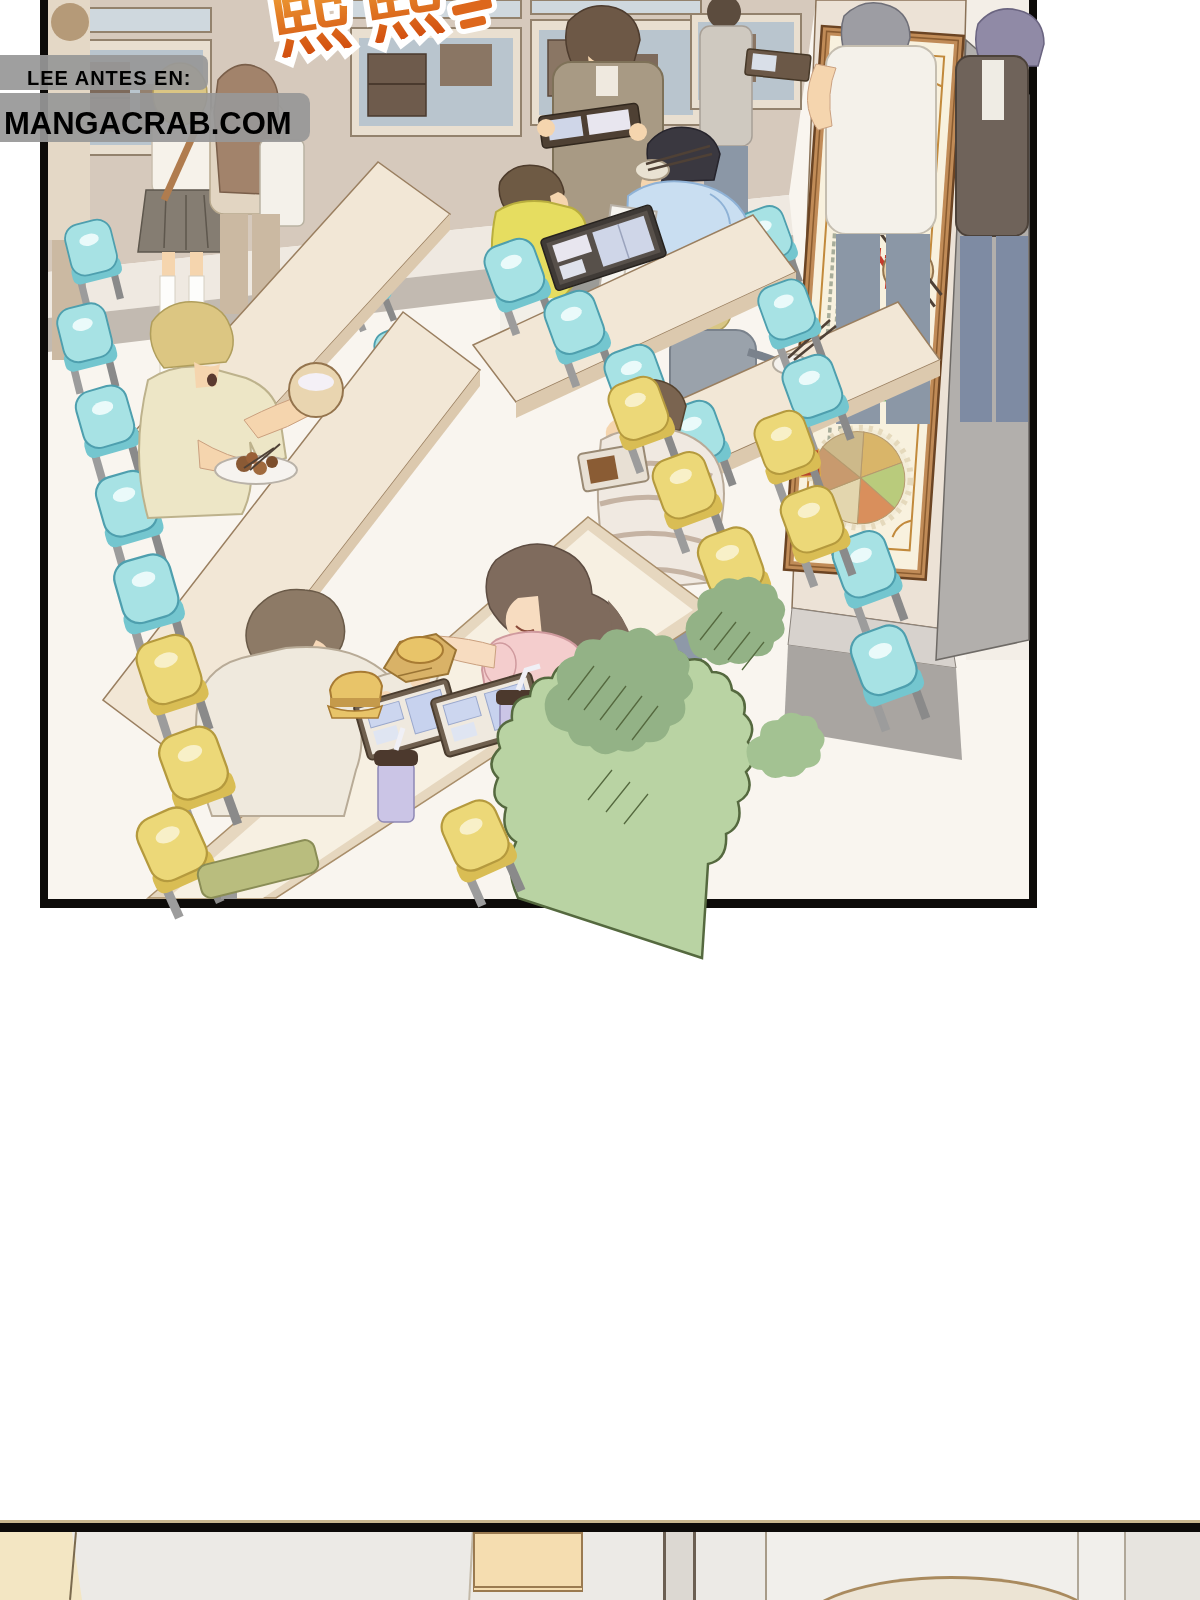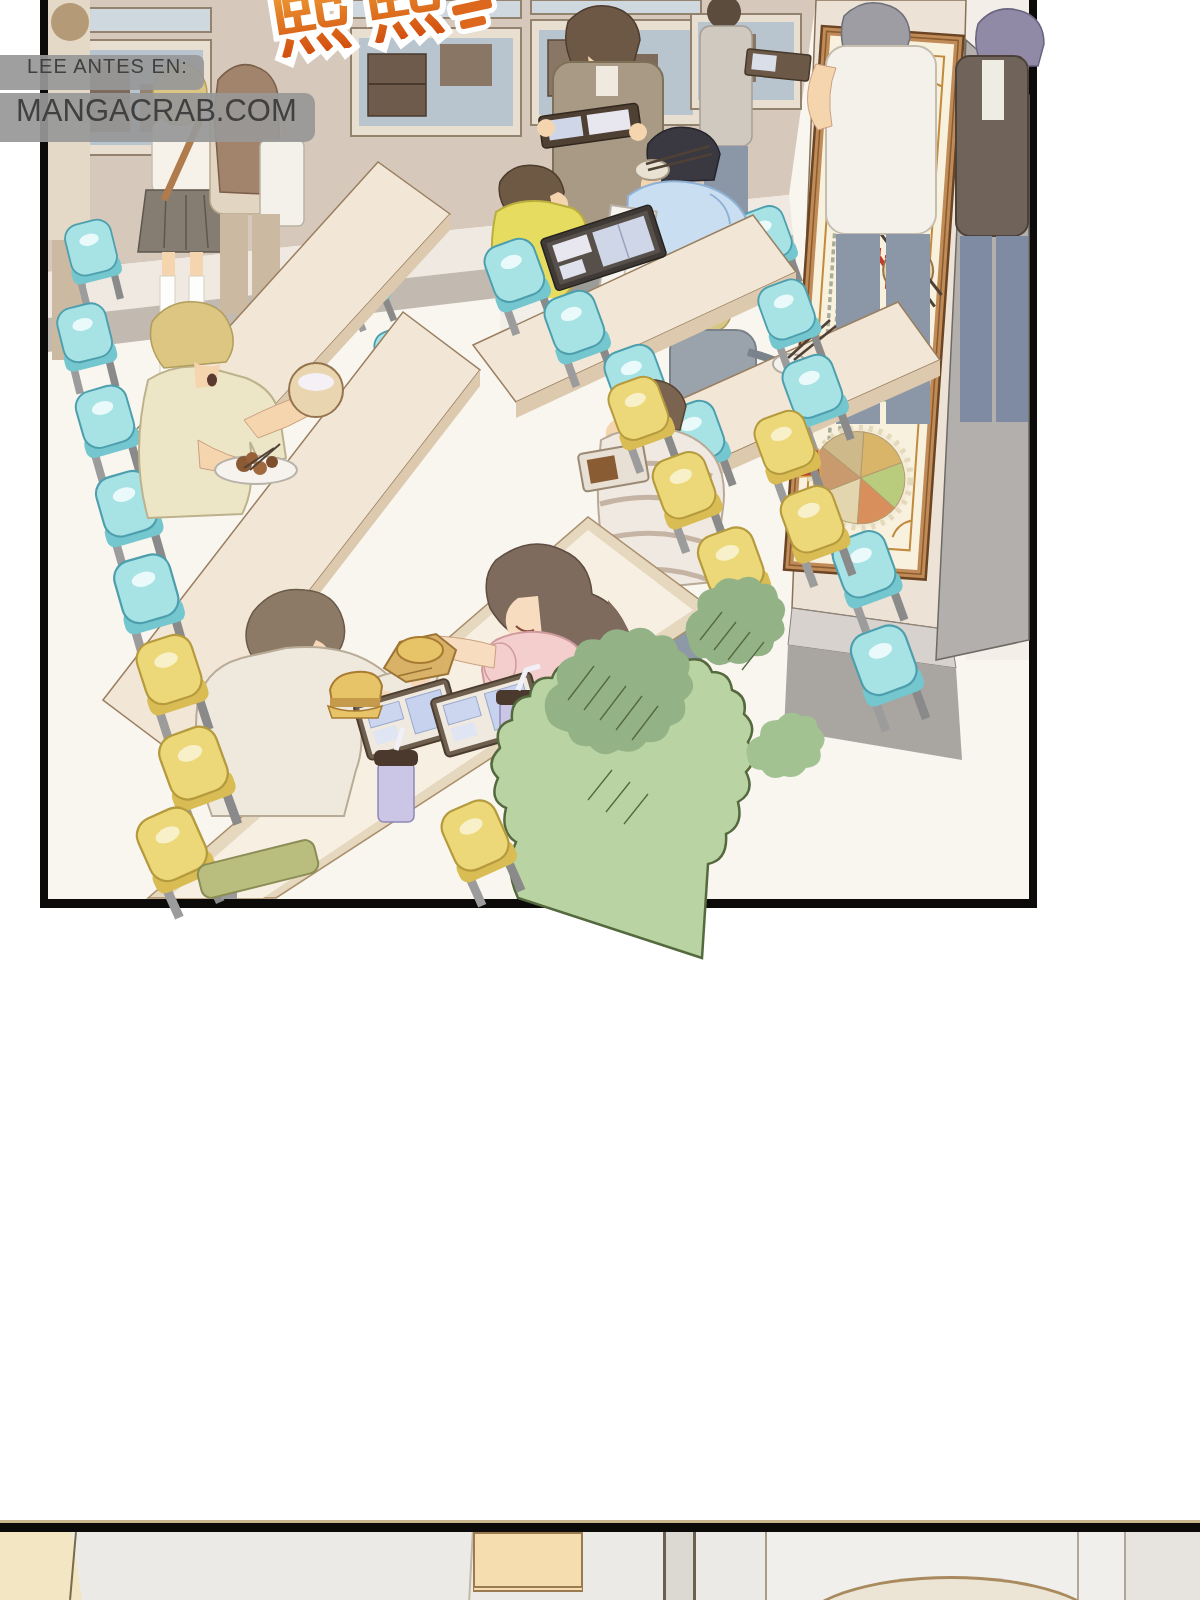--- a/index.html
+++ b/index.html
@@ -4,25 +4,25 @@
 <style>
   html,body{margin:0;padding:0;background:#ffffff;}
   #page{position:relative;width:1200px;height:1600px;background:#ffffff;overflow:hidden;
         font-family:"Liberation Sans",sans-serif;}
   
   #main-panel{position:absolute;left:40px;top:0;width:997px;height:908px;box-sizing:border-box;
     border-left:8px solid #0d0b09;border-right:8px solid #0d0b09;border-bottom:9px solid #0d0b09;
     background:#f9f5ef;}
   #main-panel svg{display:block;overflow:visible;}
   
-  .wm-badge{position:absolute;background:rgba(152,152,152,.93);color:#404040;font-weight:400;
-    display:flex;align-items:flex-start;z-index:9;}
+  .wm-badge{position:absolute;background:rgba(152,152,152,.93);color:#000000;font-weight:700;
+    display:flex;align-items:flex-end;z-index:9;}
   #wm1{left:0;top:55px;height:35px;padding:0 16px 0 27px;border-radius:0 8px 8px 0;
     font-size:20px;letter-spacing:1px;}
-  #wm2{left:0;top:93px;height:49px;padding:0 18px 0 16px;border-radius:0 10px 10px 0;
+  #wm2{left:0;top:93px;height:49px;padding:0 18px 0 4px;border-radius:0 10px 10px 0;
     font-size:31px;letter-spacing:0px;}
   
   #sfx{position:absolute;left:266px;top:-18px;z-index:8;transform:rotate(-9deg);
     font-size:78px;font-weight:bold;letter-spacing:16px;line-height:1;}
   #sfx .layer{position:absolute;left:0;top:0;white-space:nowrap;}
   #sfx .stroke{-webkit-text-stroke:12px #ffffff;color:#ffffff;}
   #sfx .fill{color:#e06a1a;background:linear-gradient(#f2a93b,#d24e0f);
     -webkit-background-clip:text;background-clip:text;-webkit-text-fill-color:transparent;}
   .sfx-part{position:absolute;background:#dd671c;box-shadow:0 0 0 5px #fff;border-radius:3px;z-index:7;}
   

